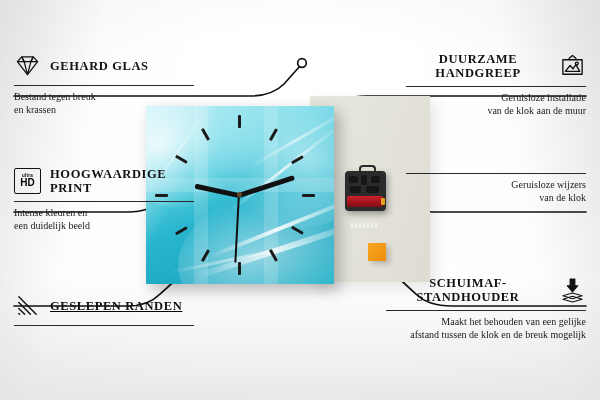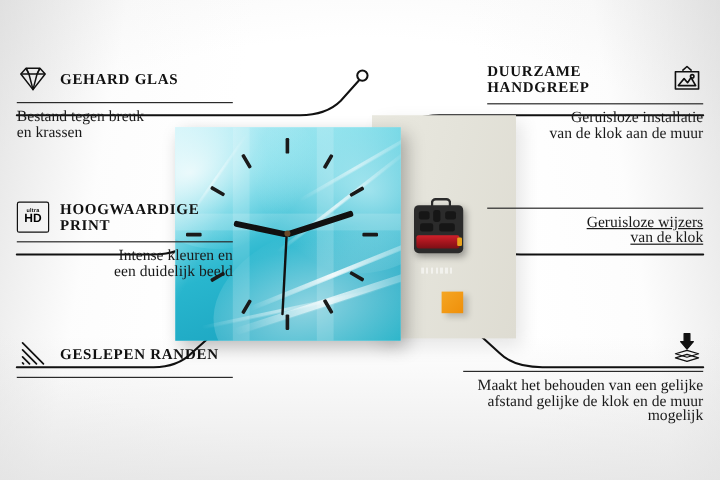--- a/index.html
+++ b/index.html
@@ -78,23 +78,23 @@
     background:repeating-linear-gradient(90deg, rgba(255,255,255,.55) 0 2px, rgba(255,255,255,0) 2px 4px);}
   .foam{position:absolute;left:368px;top:243px;width:18px;height:18px;
     background:linear-gradient(135deg,#f5a623 0%,#ef8f0a 100%);
     box-shadow:4px 3px 5px rgba(0,0,0,.18);}
 
   
   .feat{position:absolute;}
   .feat .head{display:flex;align-items:center;gap:9px;}
   .feat.right .head{justify-content:flex-end;}
   .title{font-weight:bold;font-size:12.5px;letter-spacing:.6px;color:#111;line-height:14px;text-transform:uppercase;}
-  .feat.right .title{text-align:left;}
+  .feat.right .title{text-align:center;}
   .rule{height:1px;background:#2a2a2a;margin:6px 0 5px 0;}
-  .desc{font-size:13px;line-height:12.5px;color:#1a1a1a;}
+  .desc{font-size:10px;line-height:12.5px;color:#1a1a1a;}
   .feat.right .desc{text-align:right;}
   .ico{width:27px;height:27px;flex:0 0 27px;}
   .ico svg{display:block;width:27px;height:27px;}
   .hdbox{width:27px;height:26px;border:1.6px solid #111;border-radius:2px;
     display:flex;flex-direction:column;align-items:center;justify-content:center;box-sizing:border-box;}
   .hdbox .u{font-family:"Liberation Sans",sans-serif;font-size:4.5px;font-weight:bold;letter-spacing:.2px;line-height:5px;}
   .hdbox .h{font-family:"Liberation Sans",sans-serif;font-size:10px;font-weight:bold;line-height:10px;}
 </style>
 </head>
 <body>
@@ -204,25 +204,25 @@
     <div class="head">
       <span class="ico">
         <span class="hdbox">
           <span class="u">ultra</span>
           <span class="h">HD</span>
         </span>
       </span>
       <span class="title">HOOGWAARDIGE PRINT</span>
     </div>
     <div class="rule"></div>
-    <div class="desc" style="white-space: pre-line; text-align: right;">Intense kleuren en
+    <div class="desc" style="white-space: pre-line;">Intense kleuren en
 een duidelijk beeld</div>
   </div>
 
-  <div class="feat left" style="left:14px;top:281px;width:180px;">
+  <div class="feat left" style="left:14px;top:292px;width:180px;text-decoration:underline;">
     <div class="head">
       <span class="ico">
         <svg viewBox="0 0 28 28">
             <g stroke="#111" stroke-width="1.5" stroke-linecap="round">
           <path d="M5,5 L23,23"></path>
               <path d="M5,11 L17,23"></path>
               <path d="M5,17 L11,23"></path>
               <path d="M5,22.2 L5.8,23"></path>
         </g>
           </svg>
@@ -246,34 +246,35 @@
           </svg>
       </span>
     </div>
     <div class="rule"></div>
     <div class="desc" style="white-space: pre-line;">Geruisloze installatie
 van de klok aan de muur</div>
   </div>
 
   <div class="feat right" style="left:406px;top:167px;width:180px;">
     <div class="rule"></div>
-    <div class="desc" style="white-space: pre-line; text-decoration: underline;">Geruisloze wijzers
+    <div class="desc" style="white-space: pre-line;">Geruisloze wijzers
 van de klok</div>
   </div>
 
   <div class="feat right" style="left:386px;top:276px;width:200px;">
     <div class="head">
+      <span class="title">SCHUIMAF-STANDHOUDER</span>
       <span class="ico">
         <svg viewBox="0 0 28 28">
             <g fill="#111" stroke="#111" stroke-width="1.1" stroke-linejoin="round">
           <path d="M11.5,2 h5 v7 h3 L14,15.5 8.5,9 h3 Z"></path>
           <path d="M14,16.5 L24,19.5 L14,22.5 L4,19.5 Z" fill="none"></path>
           <path d="M14,20 L24,23 L14,26 L4,23 Z" fill="none"></path>
         </g>
           </svg>
       </span>
     </div>
     <div class="rule"></div>
     <div class="desc" style="white-space: pre-line;">Maakt het behouden van een gelijke
-afstand gelijke de klok en de muur mogelijk</div>
+afstand tussen de klok en de breuk mogelijk</div>
   </div>
 
 </div>
 
 </body></html>

